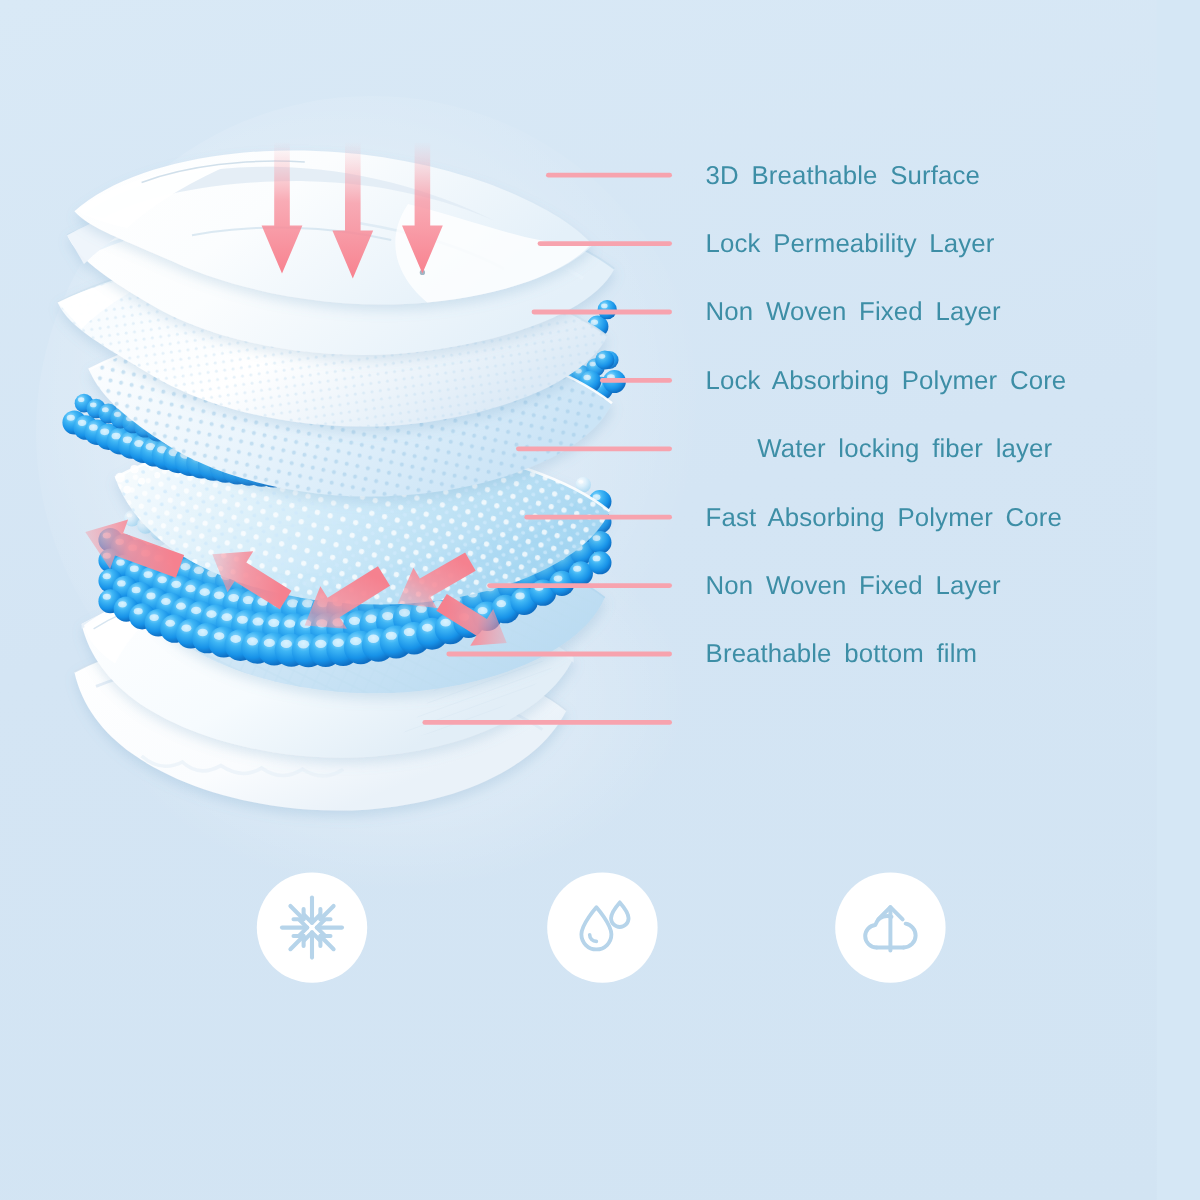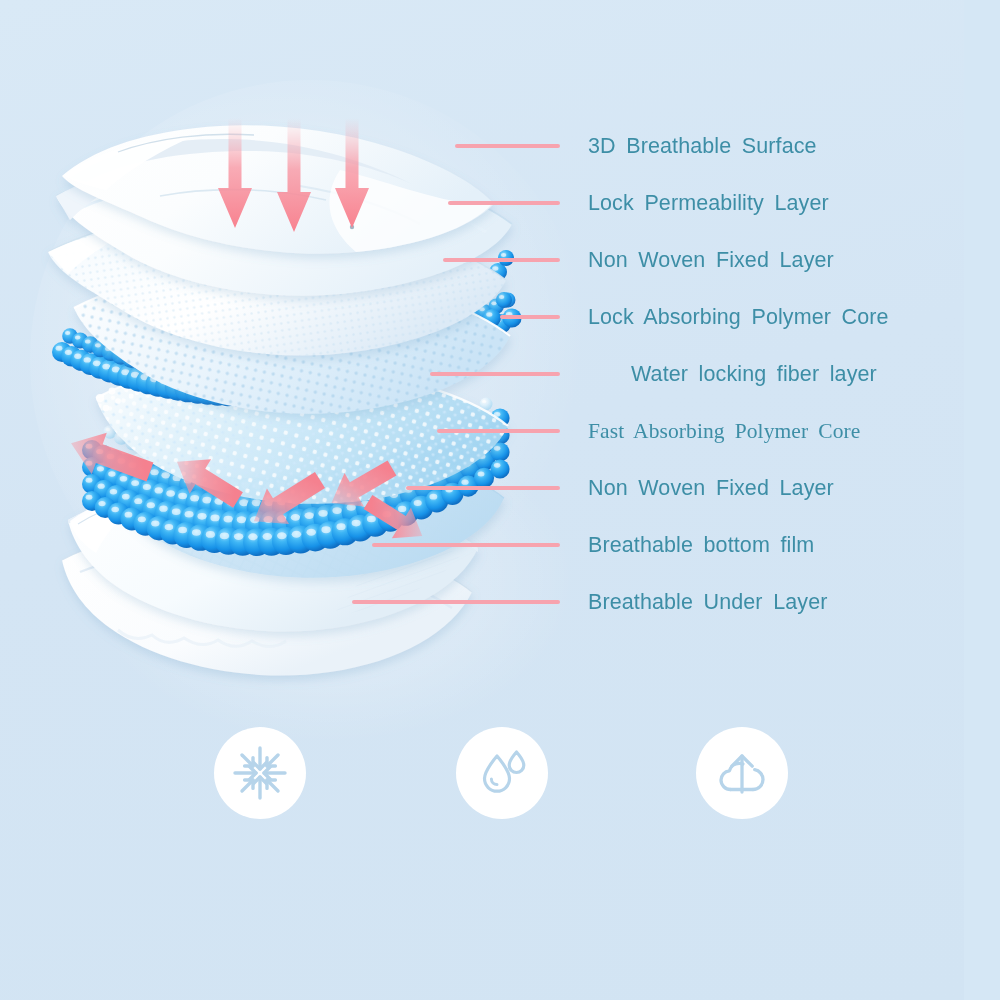--- a/index.html
+++ b/index.html
@@ -869,33 +869,32 @@
       <div class="label-row" style="left: 500px; top: 302px; justify-content: space-between;">
         <div class="leader" style="width: 60px; background: rgb(247, 163, 174);"></div>
         <span class="label-text" style="color: rgb(61, 142, 166);">Lock Absorbing Polymer Core</span>
       </div>
       <div class="label-row" style="left: 430px; top: 359px; gap: 43px;">
         <div class="leader" style="width: 130px; background: rgb(247, 163, 174);"></div>
         <span class="label-text" style="color: rgb(61, 142, 166);">Water locking fiber layer</span>
       </div>
       <div class="label-row" style="left: 437px; top: 416px;">
         <div class="leader" style="width: 123px; background: rgb(247, 163, 174);"></div>
-        <span class="label-text" style="color: rgb(61, 142, 166); font-family: Liberation Serif, serif;">Fast Absorbing Polymer Core</span>
+        <span class="label-text" style="color: rgb(61, 142, 166);">Fast Absorbing Polymer Core</span>
       </div>
       <div class="label-row" style="left: 406px; top: 473px;">
         <div class="leader" style="width: 154px; background: rgb(247, 163, 174);"></div>
         <span class="label-text" style="color: rgb(61, 142, 166);">Non Woven Fixed Layer</span>
       </div>
       <div class="label-row" style="left: 372px; top: 530px;">
         <div class="leader" style="width: 188px; background: rgb(247, 163, 174);"></div>
         <span class="label-text" style="color: rgb(61, 142, 166);">Breathable bottom film</span>
       </div>
       <div class="label-row" style="left: 352px; top: 587px;">
         <div class="leader" style="width: 208px; background: rgb(247, 163, 174);"></div>
-        <span class="label-text" style="color: rgb(61, 142, 166);">Breathable Under Layer</span>
       </div>
     </div>
 
   <div id="features">
 
     <div class="feature" style="left:214px;top:0;">
       <svg width="56" height="56" viewBox="0 0 56 56">
         <g stroke="#b6d4ea" stroke-width="3.4" stroke-linecap="round" stroke-linejoin="round" fill="none">
 
           <path d="M28 3 V24"></path>

